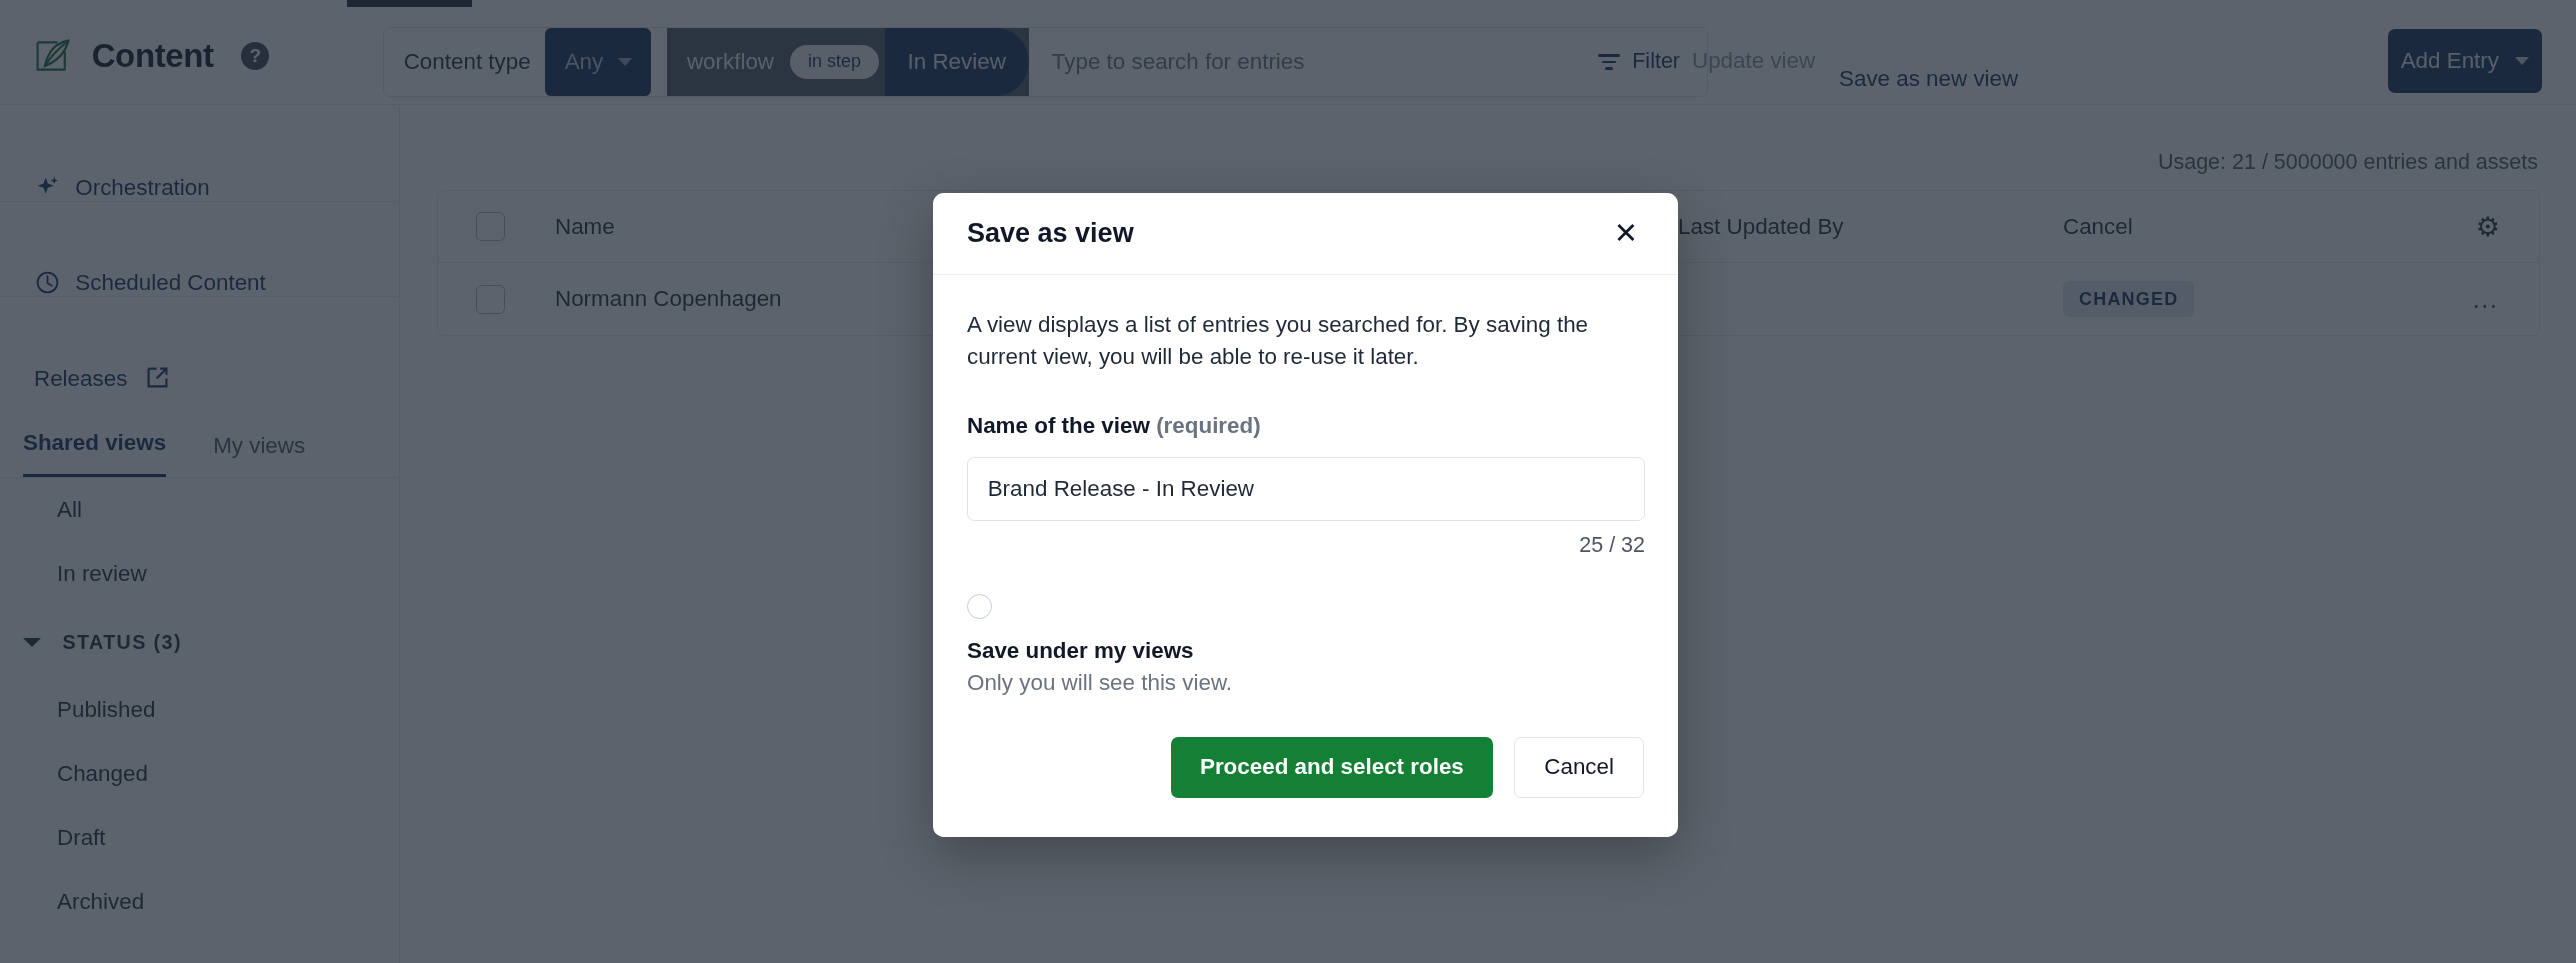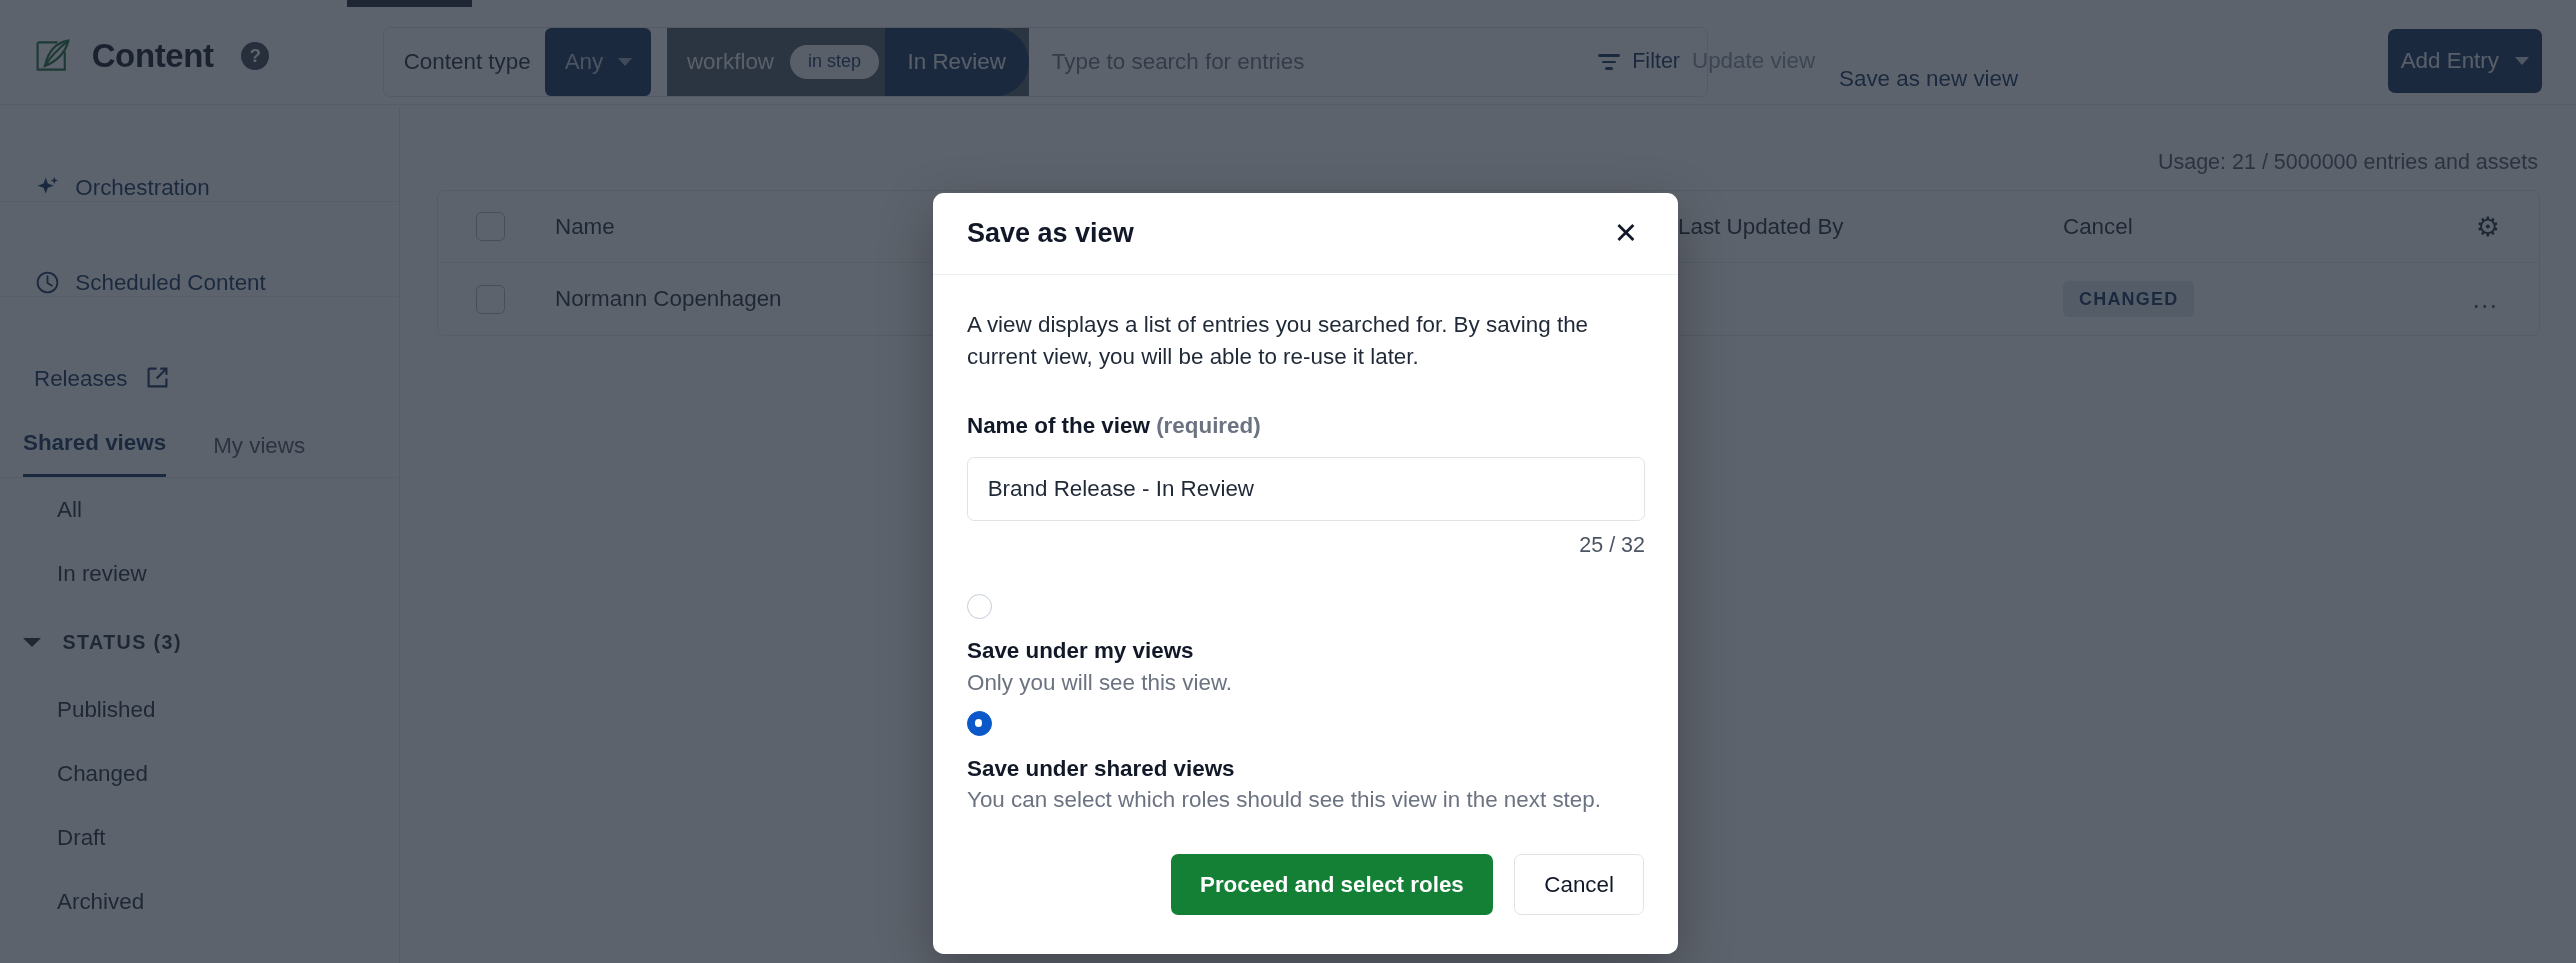--- a/index.html
+++ b/index.html
@@ -418,27 +418,20 @@
     <div class="counter">25 / 32</div>
 
     <div class="radios">
       <div class="radio-row">
         <span class="rdot"></span>
         <span>
           <span class="r-title">Save under my views</span>
           <div class="r-sub">Only you will see this view.</div>
         </span>
       </div>
-      <div class="radio-row">
-        <span class="rdot on"></span>
-        <span>
-          <span class="r-title">Save under shared views</span>
-          <div class="r-sub">You can select which roles should see this view in the next step.</div>
-        </span>
-      </div>
     </div>
   </div>
 
   <div class="modal-foot">
     <button class="btn-primary">Proceed and select roles</button>
     <button class="btn-cancel">Cancel</button>
   </div>
 </div>
 
 

